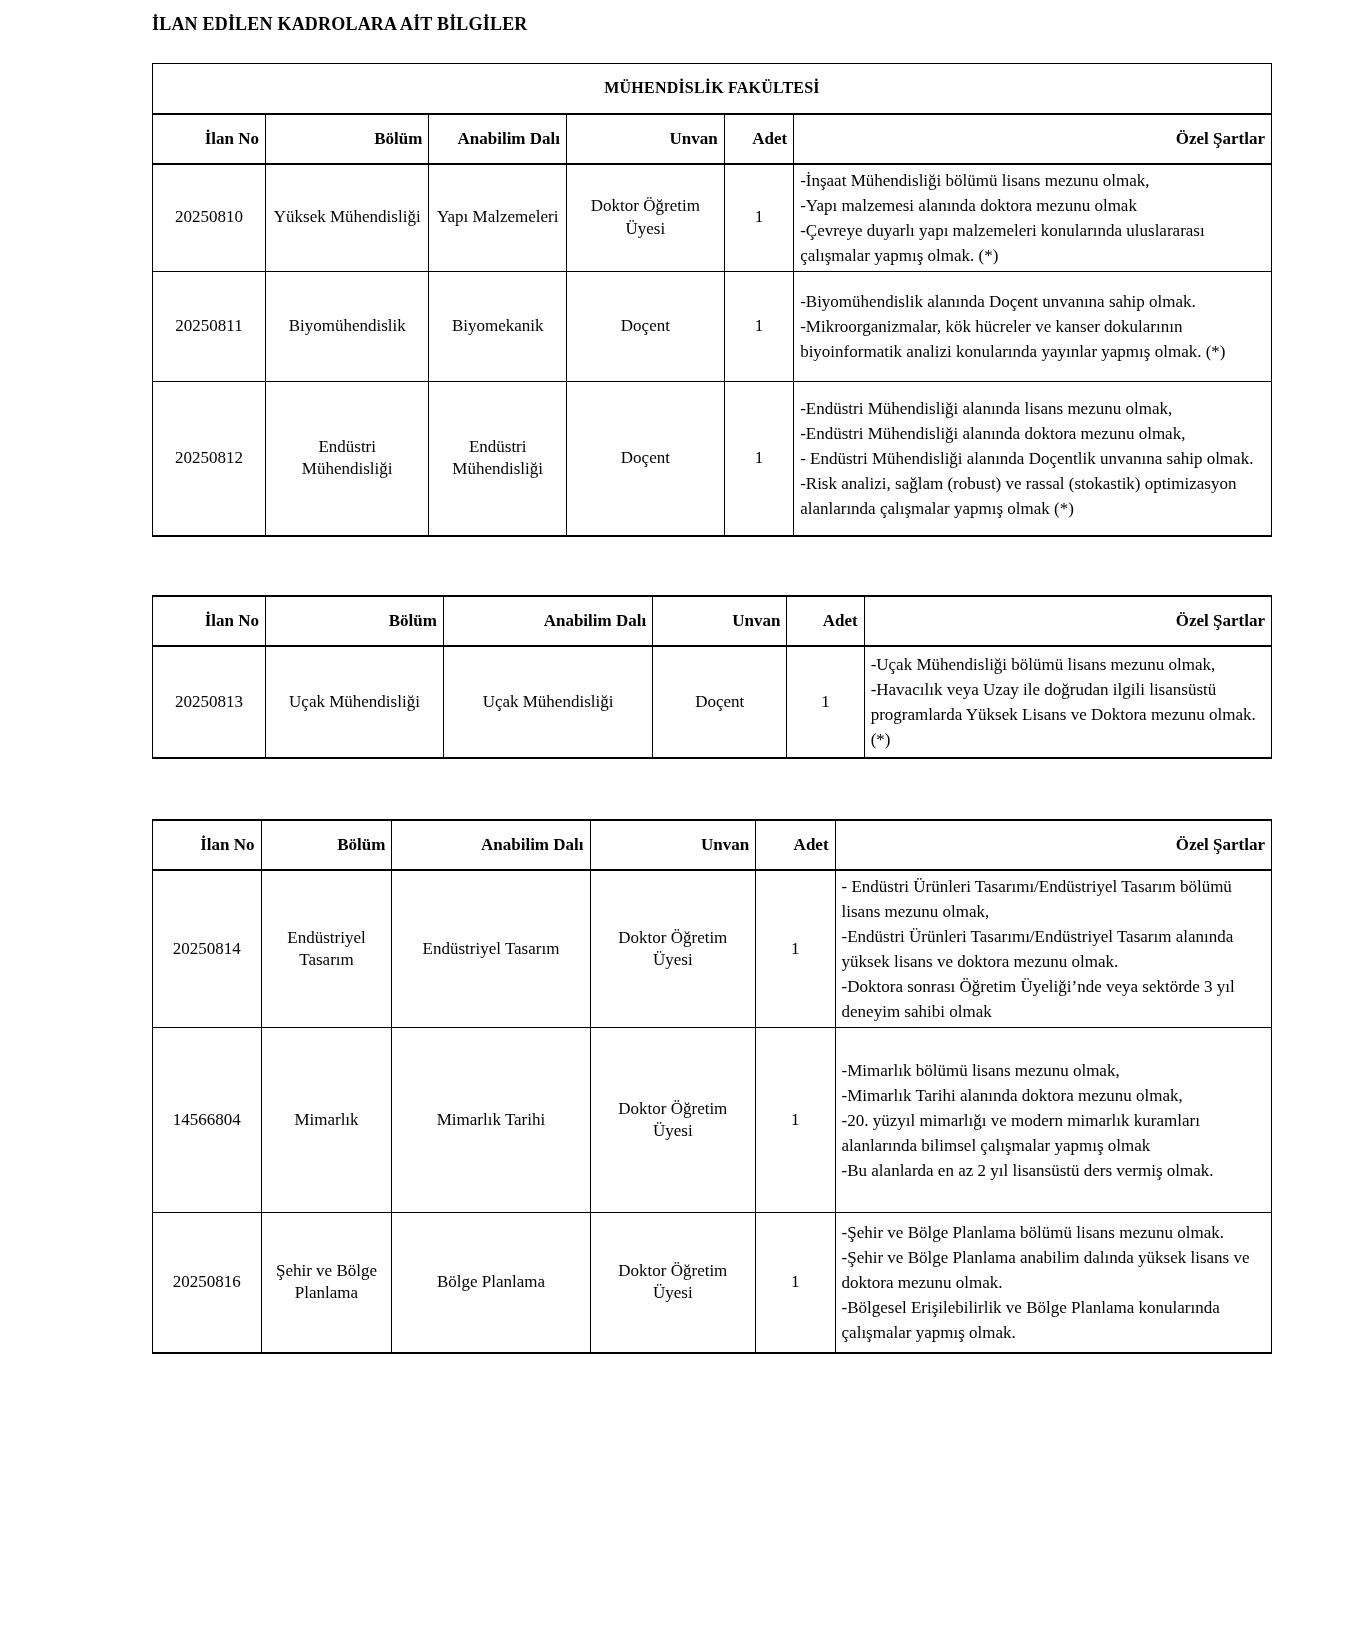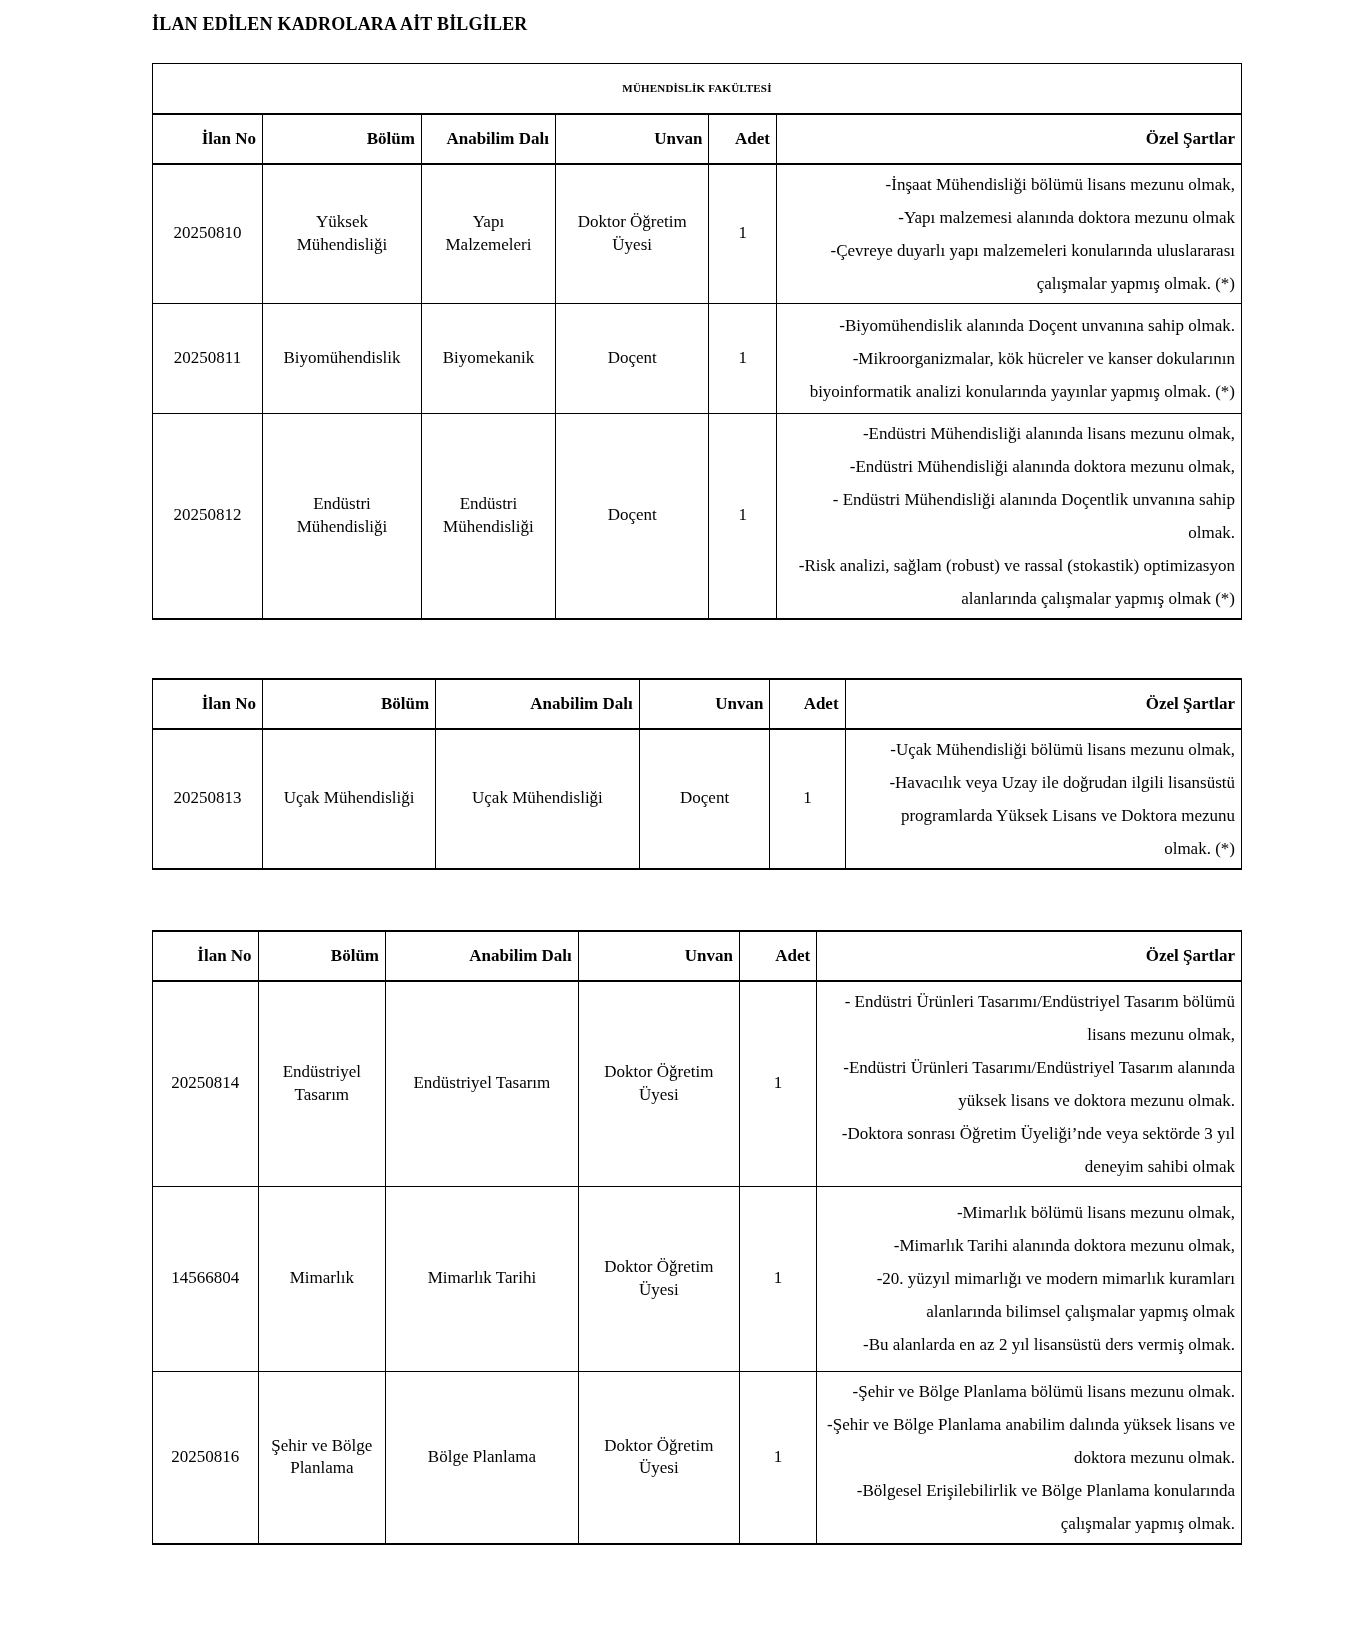--- a/index.html
+++ b/index.html
@@ -8,21 +8,21 @@
     background: #ffffff;
     color: #000000;
     font-family: "Liberation Serif", "DejaVu Serif", serif;
   }
   .page {
     position: relative;
     width: 1358px;
     min-height: 1651px;
     background: #ffffff;
     box-sizing: border-box;
-    padding: 14px 116px 40px 152px;
+    padding: 14px 86px 40px 152px;
   }
   .doc-title {
     font-size: 18px;
     font-weight: bold;
     letter-spacing: 0.2px;
     margin: 0 0 0 0;
   }
   table.fac-table {
     border-collapse: collapse;
     width: 100%;
@@ -35,41 +35,41 @@
   table.fac-table th,
   table.fac-table td {
     border: 1px solid #000;
     padding: 3px 6px;
     vertical-align: middle;
     box-sizing: border-box;
   }
   tr.faculty-row th {
     font-weight: bold;
     text-align: center;
-    font-size: 11px;
+    font-size: 16px;
     height: 50px;
     border-bottom-width: 2px;
     letter-spacing: 0.2px;
   }
   tr.head-row th {
     font-weight: bold;
     text-align: right;
     border-top-width: 2px;
     border-bottom-width: 2px;
     height: 50px;
     line-height: 1.25;
   }
   td.c {
     text-align: center;
     line-height: 1.3;
   }
   td.cond {
-    text-align: right;
+    text-align: left;
     white-space: pre-line;
-    line-height: 33px;
+    line-height: 25px;
     padding: 4px 8px;
     vertical-align: middle;
   }
   tbody tr:last-child td { border-bottom-width: 2px; font-family: Liberation Serif, serif; }
 </style>
 </head>
 <body>
 
 <div class="page">
 

